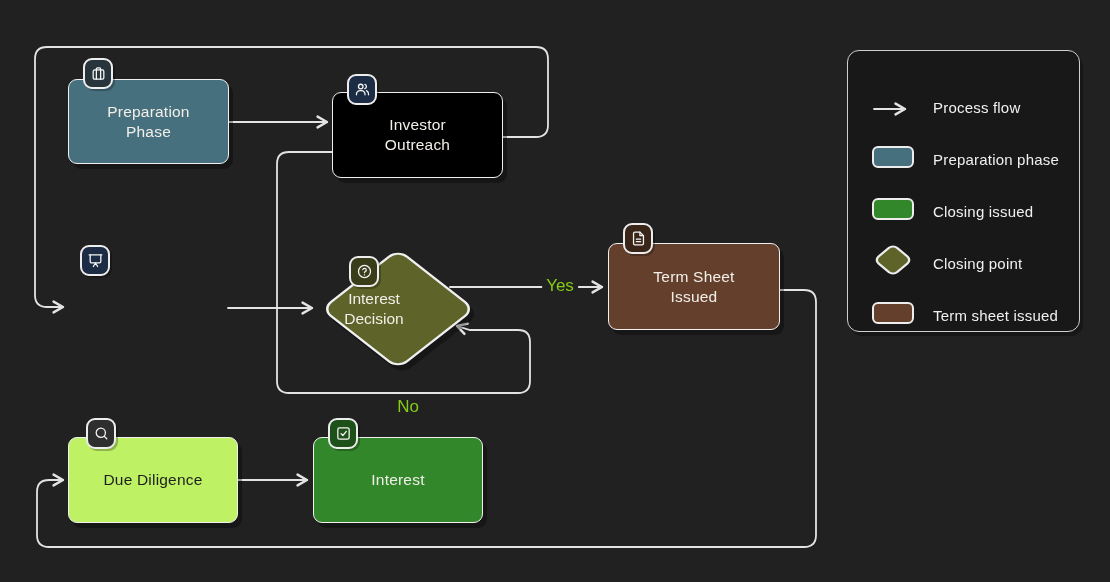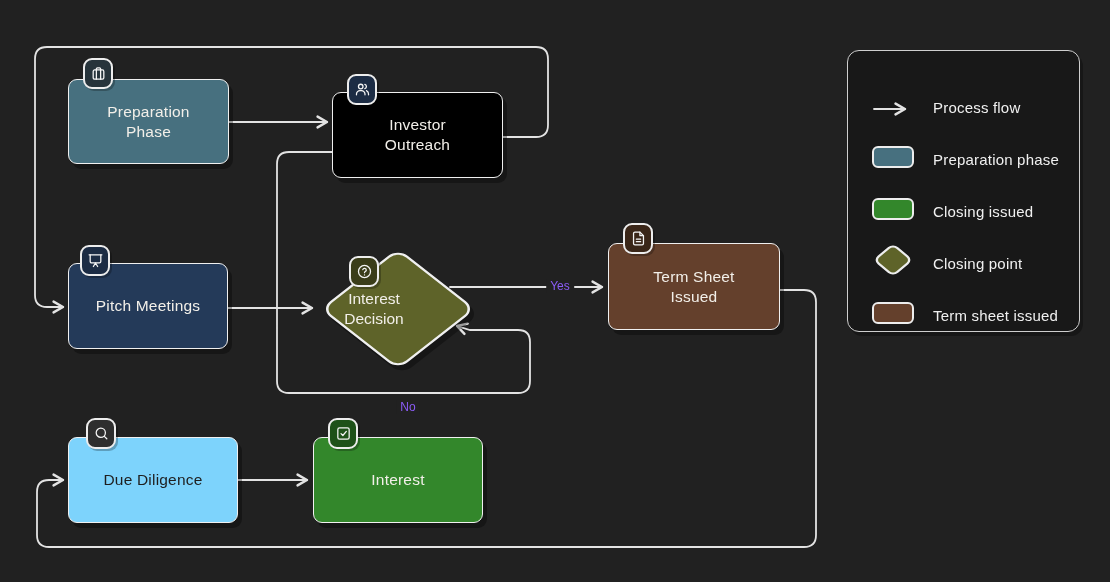--- a/index.html
+++ b/index.html
@@ -39,21 +39,21 @@
   #b-prep    {left:83px; top:58px; background:#27343b;}
   #b-inv     {left:347px;top:74px; background:#1c2c44;}
   #b-pitch   {left:80px; top:245px;background:#1c2c44;}
   #b-decision{left:349px;top:256px;background:#3a3d19;}
   #b-term    {left:623px;top:223px;background:#3a2618;}
   #b-due     {left:86px; top:418px;background:#2e2e2e;}
   #b-close   {left:328px;top:418px;background:#1e5119;}
 
   
   .edge-label{position:absolute;z-index:4;transform:translate(-50%,-50%);background:#212121;
-        padding:0 4px;color:#8b5cf6;font-size:12px;}
+        padding:0 4px;color:#84cc16;font-size:17px;}
   #lbl-yes{left:560px;top:286px;}
   #lbl-no {left:408px;top:407px;}
 
   
   .legend{position:absolute;left:847px;top:50px;width:233px;height:282px;z-index:2;
         background:#181818;border:1.5px solid #cfcfcf;border-radius:12px;
         box-shadow:3px 4px 0 rgba(0,0,0,.3);box-sizing:border-box;padding:13px 0 0 24px;}
   .legend-row{height:52px;display:flex;align-items:flex-end;}
   .legend-key{width:42px;margin-right:19px;display:flex;align-items:center;justify-content:center;flex:none;}
   .legend-swatch{width:42px;height:22px;border:2px solid #ededed;border-radius:6px;box-sizing:border-box;}
@@ -82,38 +82,35 @@
   </svg>
 
   <div class="node" id="n-prep" style="background-color: rgb(71, 112, 127);">
     <span class="nlabel">Preparation Phase</span>
   </div>
 
   <div class="node" id="n-inv" style="background-color: #000000;">
     <span class="nlabel">Investor Outreach</span>
   </div>
 
-  <div class="node" id="n-pitch" style="background-color: rgb(36, 58, 89);">
-    <span class="nlabel">Pitch Meetings</span>
-  </div>
 
   <div id="n-decision">
     <div class="diamond-shadow">
       <div class="diamond-shape" style="background-color: rgb(94, 99, 41);"></div>
     </div>
     <span class="dlabel">
         <span class="nlabel">Interest Decision</span>
       </span>
   </div>
 
   <div class="node" id="n-term" style="background-color: rgb(100, 64, 44);">
     <span class="nlabel">Term Sheet Issued</span>
   </div>
 
-  <div class="node" id="n-due" style="background-color: #7dd3fc;">
+  <div class="node" id="n-due" style="background-color: #bef264;">
     <span class="nlabel">Due Diligence</span>
   </div>
 
   <div class="node" id="n-close" style="background-color: rgb(51, 135, 43);">
     <span class="nlabel">Interest</span>
   </div>
 
   <div class="badge" id="b-prep">
     <svg width="17" height="17" viewBox="0 0 24 24">
       <rect x="4.5" y="7" width="15" height="13" rx="2"></rect>

